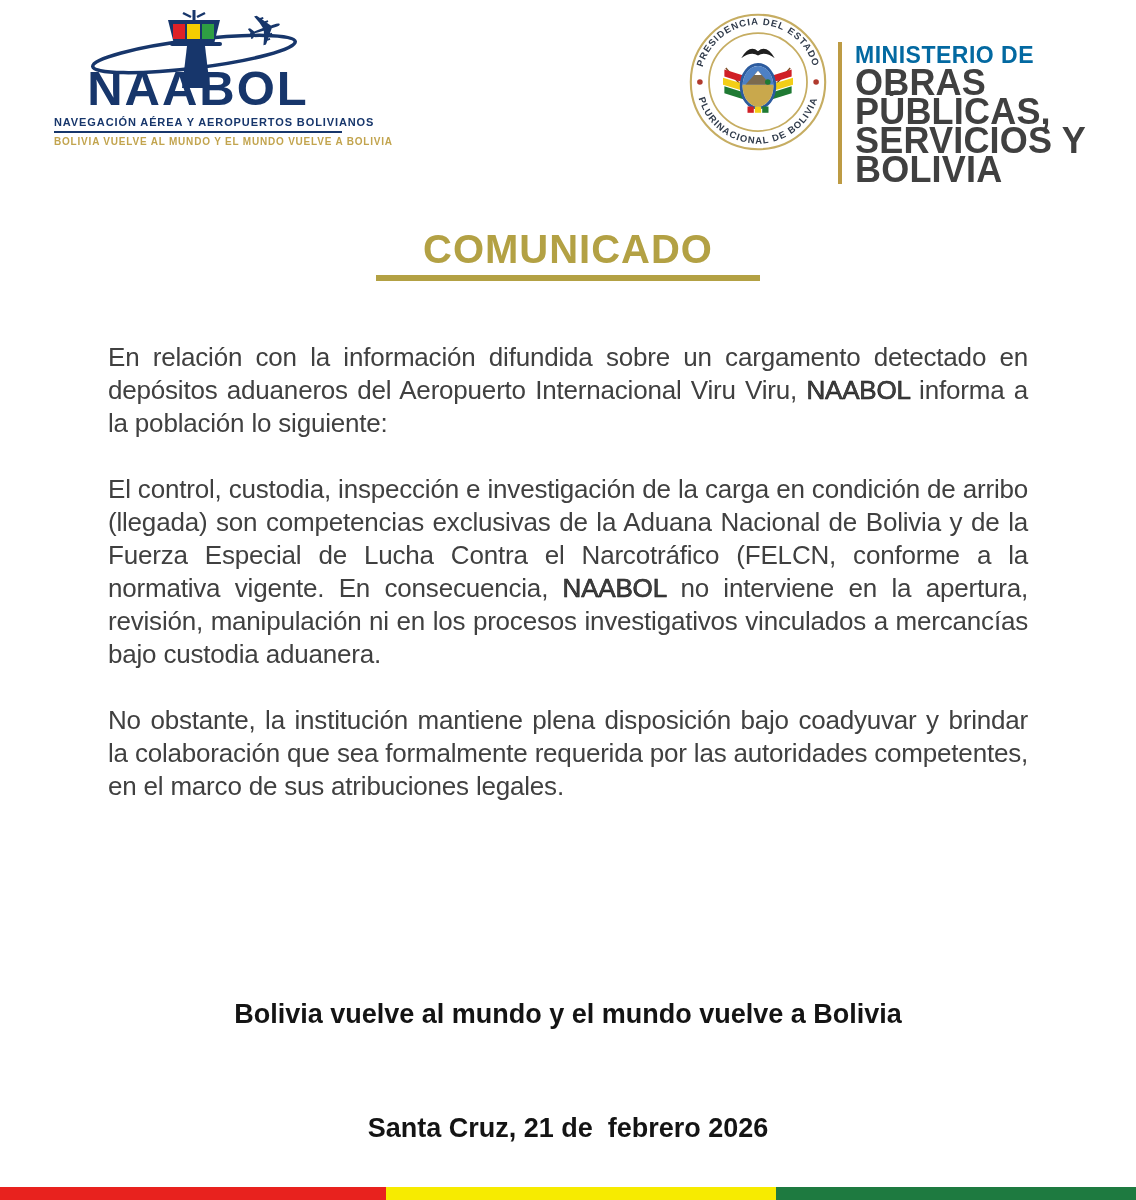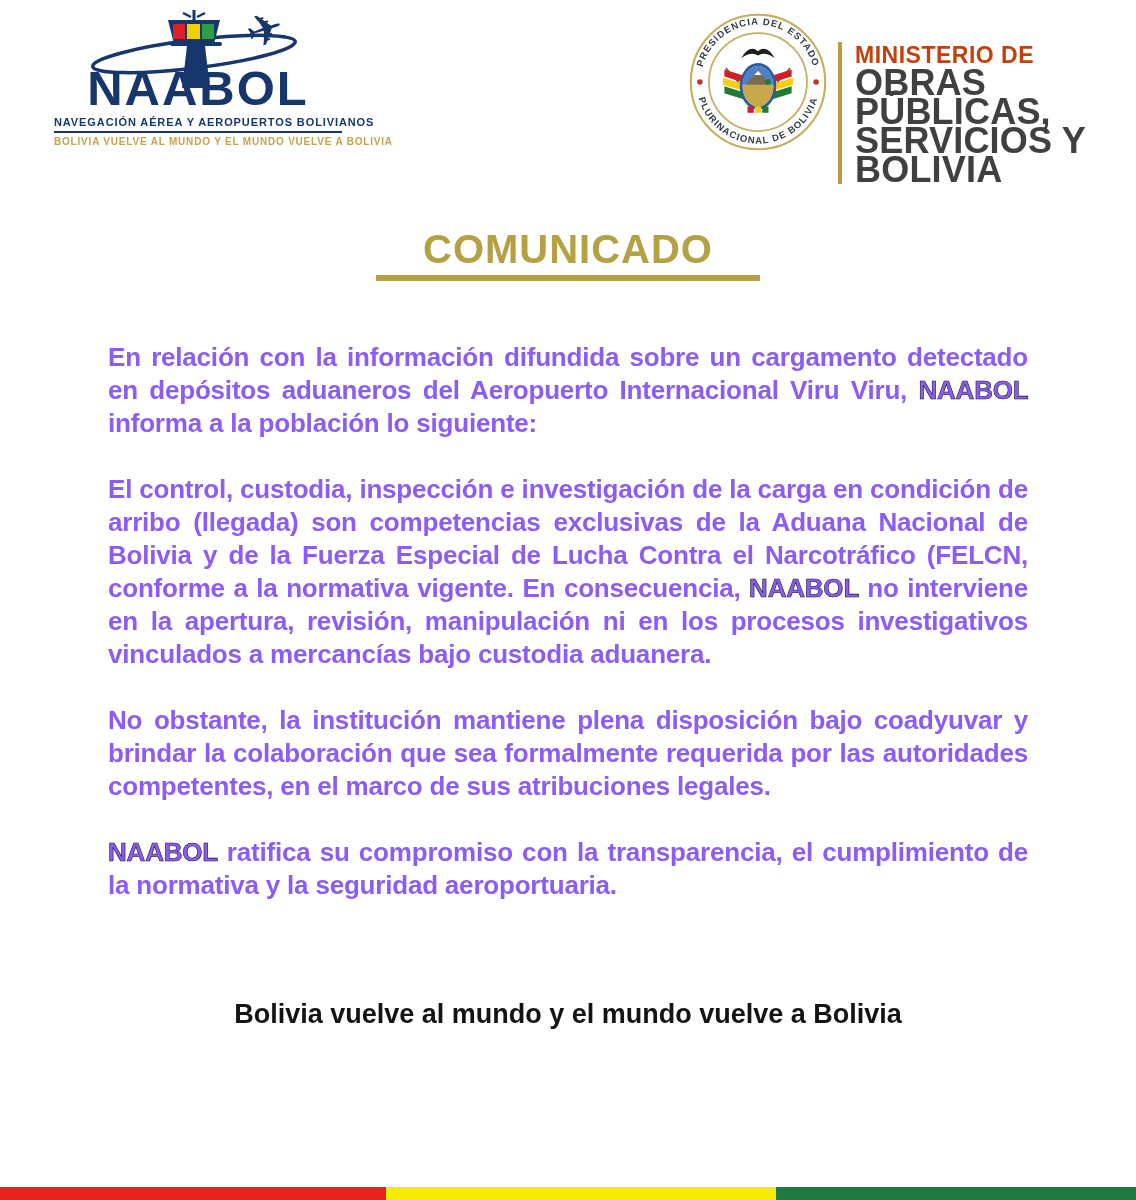--- a/index.html
+++ b/index.html
@@ -25,37 +25,37 @@
     border-bottom: 2px solid #17366B; padding-bottom: 3px; white-space: nowrap; text-align: right;
   }
   .nb-tag2 { margin-top: 3px; color: #C2A44E; font-weight: bold; font-size: 10px; letter-spacing: 0.8px; white-space: nowrap; }
 
   
   .seal { position: absolute; left: 688px; top: 12px; width: 140px; height: 140px; }
   .ministry-text {
     position: absolute; left: 838px; top: 42px;
     border-left: 4px solid #BD9B44; padding-left: 13px;
   }
-  .min-line1 { color: #c2410c; font-weight: bold; font-size: 23px; letter-spacing: 0.5px; line-height: 26px; }
+  .min-line1 { color: #0369a1; font-weight: bold; font-size: 23px; letter-spacing: 0.5px; line-height: 26px; }
   .min-line2, .min-line3 { color: #404040; font-weight: bold; font-size: 36px; letter-spacing: 0.2px; line-height: 29px; }
 
   
   .title-wrap { position: absolute; top: 227px; left: 0; width: 100%; text-align: center; }
   .title {
     margin: 0; display: inline-block;
     color: #B3A144; font-weight: bold; font-size: 40px; letter-spacing: 1px; line-height: 1.1;
   }
   .title-underline { width: 384px; height: 6px; background: #B3A144; margin: 4px auto 0 auto; }
 
   
   .body-text { position: absolute; top: 341px; left: 108px; width: 920px; }
   .body-text p {
     margin: 0 0 33px 0;
-    font-size: 26px; line-height: 33px; font-weight: bold;
-    color: #8b5cf6; text-align: justify; letter-spacing: -0.2px;
+    font-size: 26px; line-height: 33px; font-weight: normal;
+    color: #404040; text-align: justify; letter-spacing: -0.2px;
   }
   .hvy { -webkit-text-stroke: 0.6px #141414; }
 
   .slogan {
     position: absolute; top: 999px; left: 0; width: 100%;
     text-align: center; font-size: 27px; font-weight: bold; color: #141414;
   }
   .dateline {
     position: absolute; top: 1113px; left: 0; width: 100%;
     text-align: center; font-size: 27px; font-weight: bold; color: #141414;
@@ -141,25 +141,25 @@
 
   <div class="title-wrap">
     <h1 class="title">COMUNICADO</h1>
     <div class="title-underline"></div>
   </div>
 
   <div class="body-text">
       <p><span>En relación con la información difundida sobre un cargamento detectado en depósitos aduaneros del Aeropuerto Internacional Viru Viru, </span><span class="hvy">NAABOL</span><span> informa a la población lo siguiente:</span></p>
       <p><span>El control, custodia, inspección e investigación de la carga en condición de arribo (llegada) son competencias exclusivas de la Aduana Nacional de Bolivia y de la Fuerza Especial de Lucha Contra el Narcotráfico (FELCN, conforme a la normativa vigente. En consecuencia, </span><span class="hvy">NAABOL</span><span> no interviene en la apertura, revisión, manipulación ni en los procesos investigativos vinculados a mercancías bajo custodia aduanera.</span></p>
       <p><span>No obstante, la institución mantiene plena disposición bajo coadyuvar y brindar la colaboración que sea formalmente requerida por las autoridades competentes, en el marco de sus atribuciones legales.</span></p>
-      <p><span class="hvy">NAABOL</span><span> ratifica su compromiso con la transparencia, el cumplimiento de la normativa y la seguridad aeroportuaria.</span></p>
     </div>
 
   <div class="slogan">Bolivia vuelve al mundo y el mundo vuelve a Bolivia</div>
 
+  <div class="dateline">Santa Cruz, 21 de  febrero 2026</div>
 
   <div class="flag-bar">
     <div class="seg1" style="background: rgb(232, 34, 30);"></div>
     <div class="seg2" style="background: rgb(247, 235, 0);"></div>
     <div class="seg3" style="background: rgb(30, 122, 64);"></div>
   </div>
 
 </div>
 
 </body></html>

